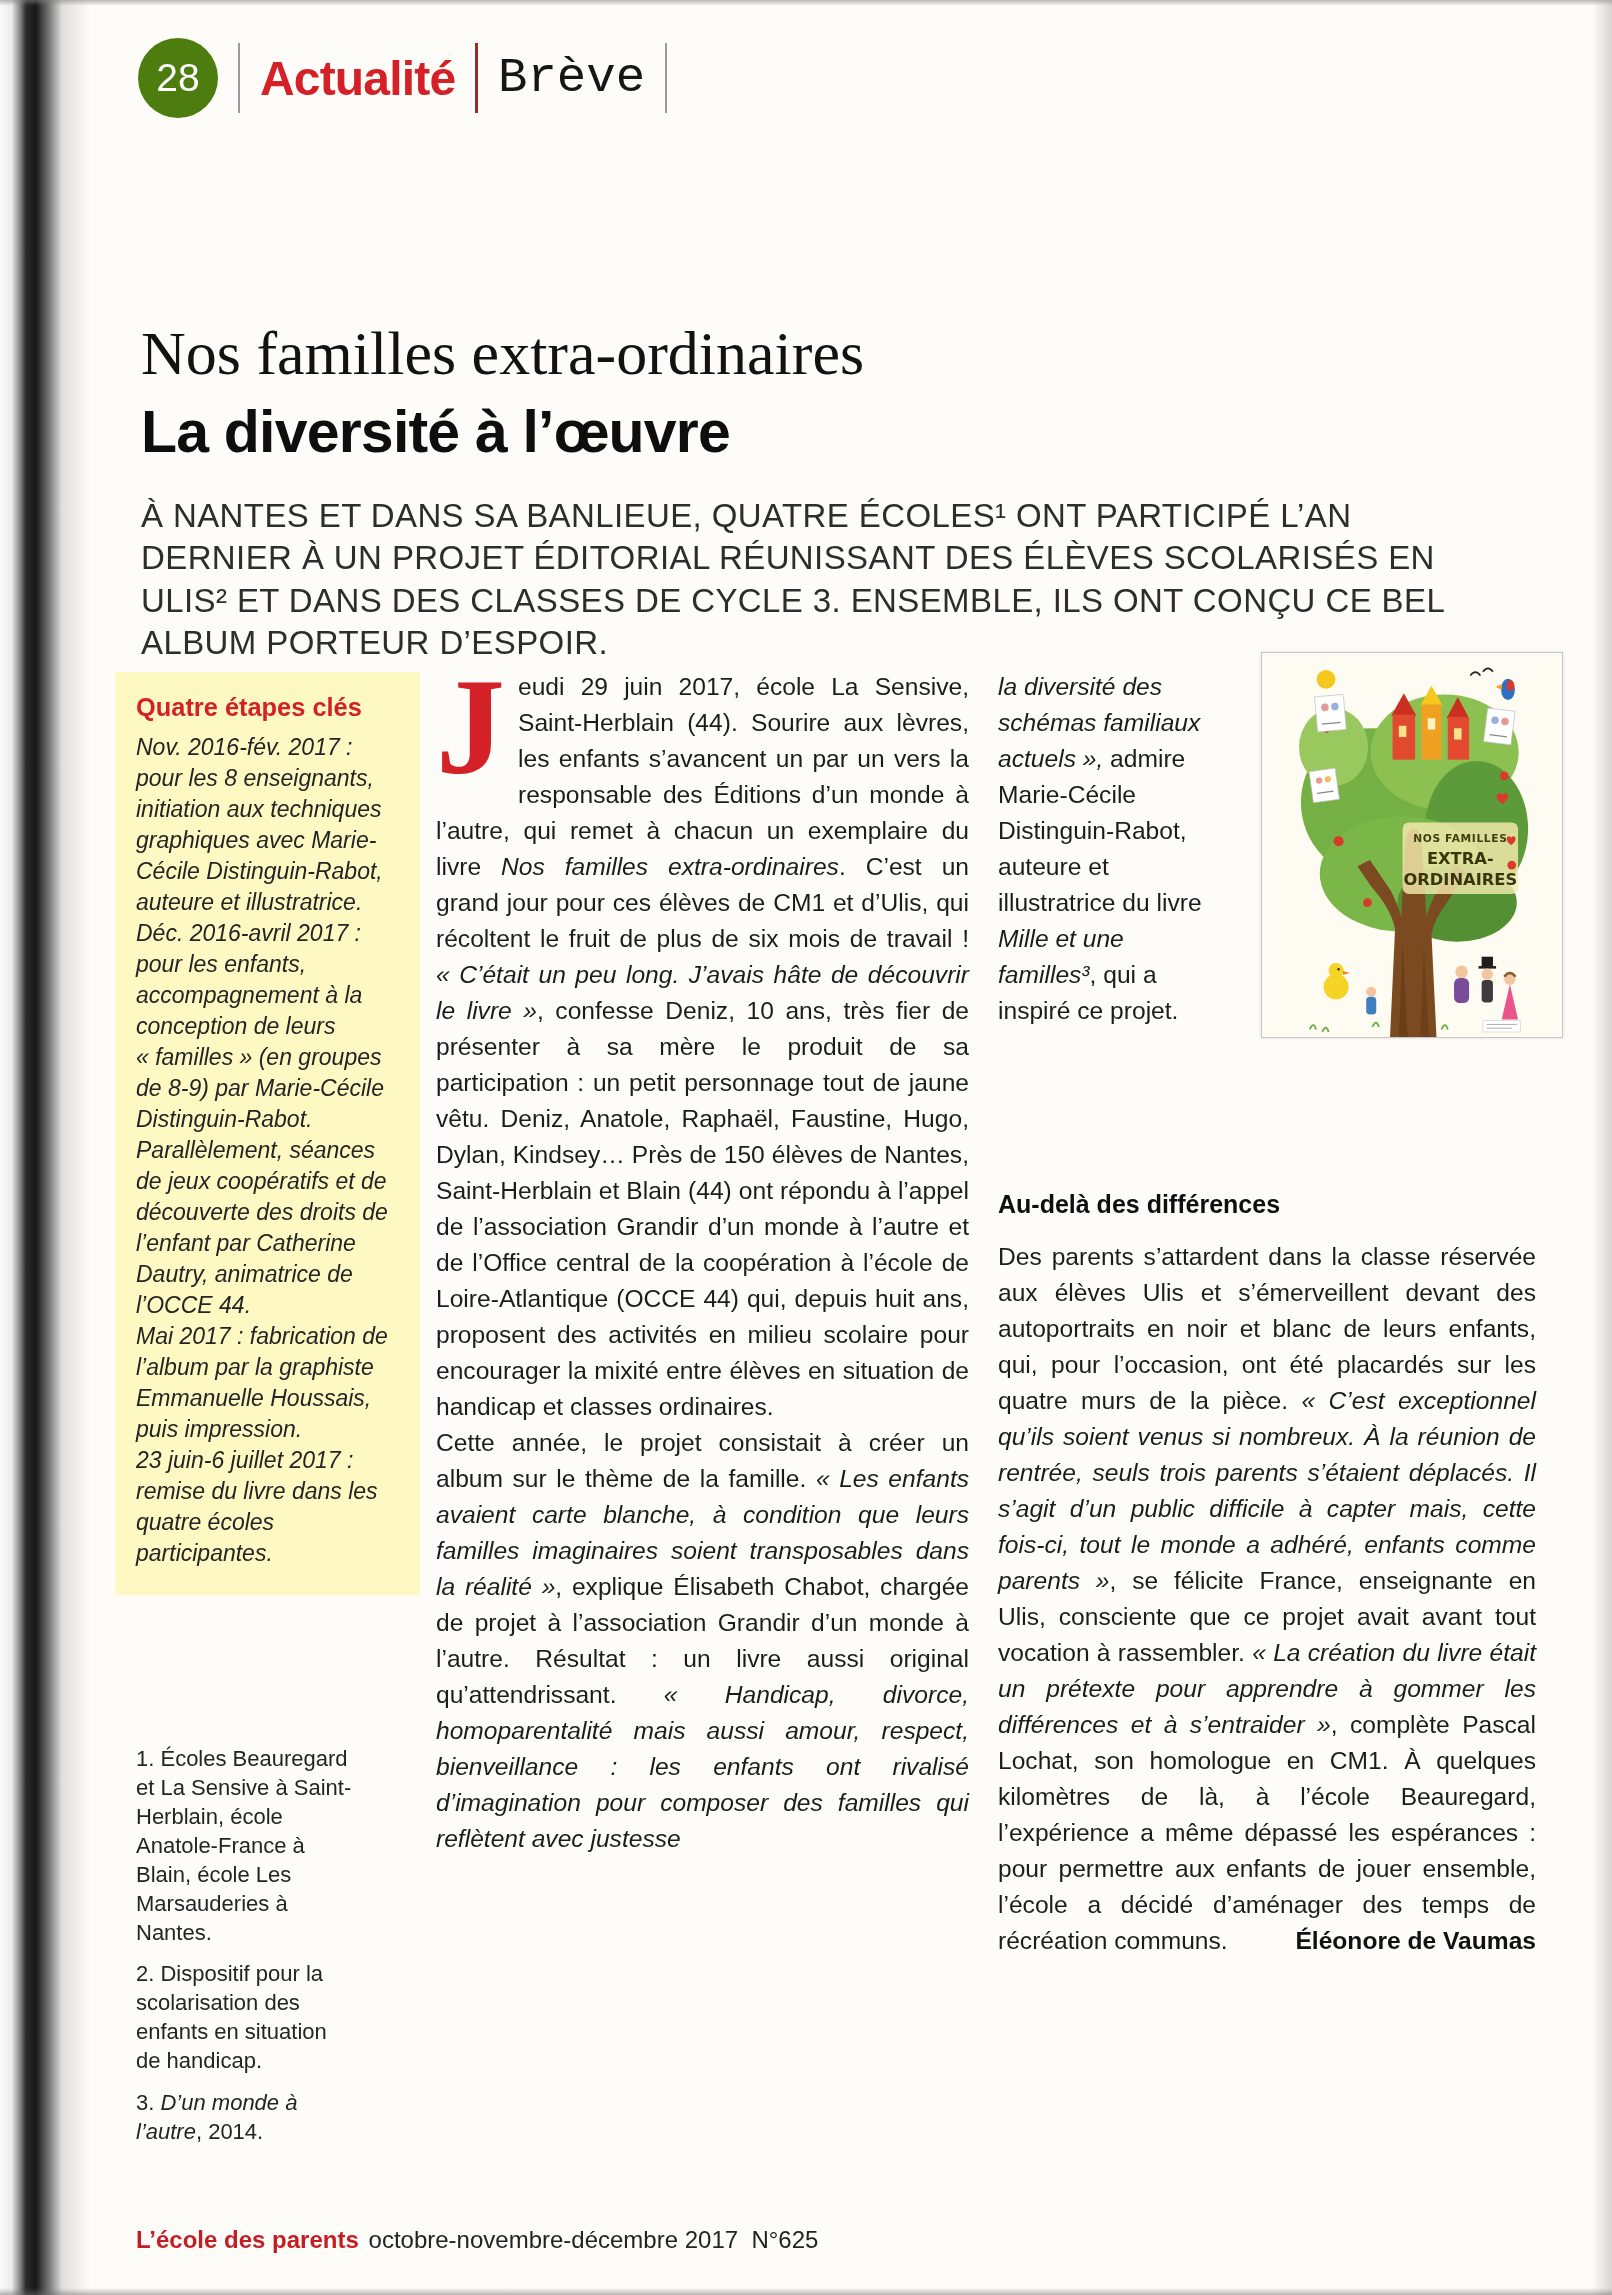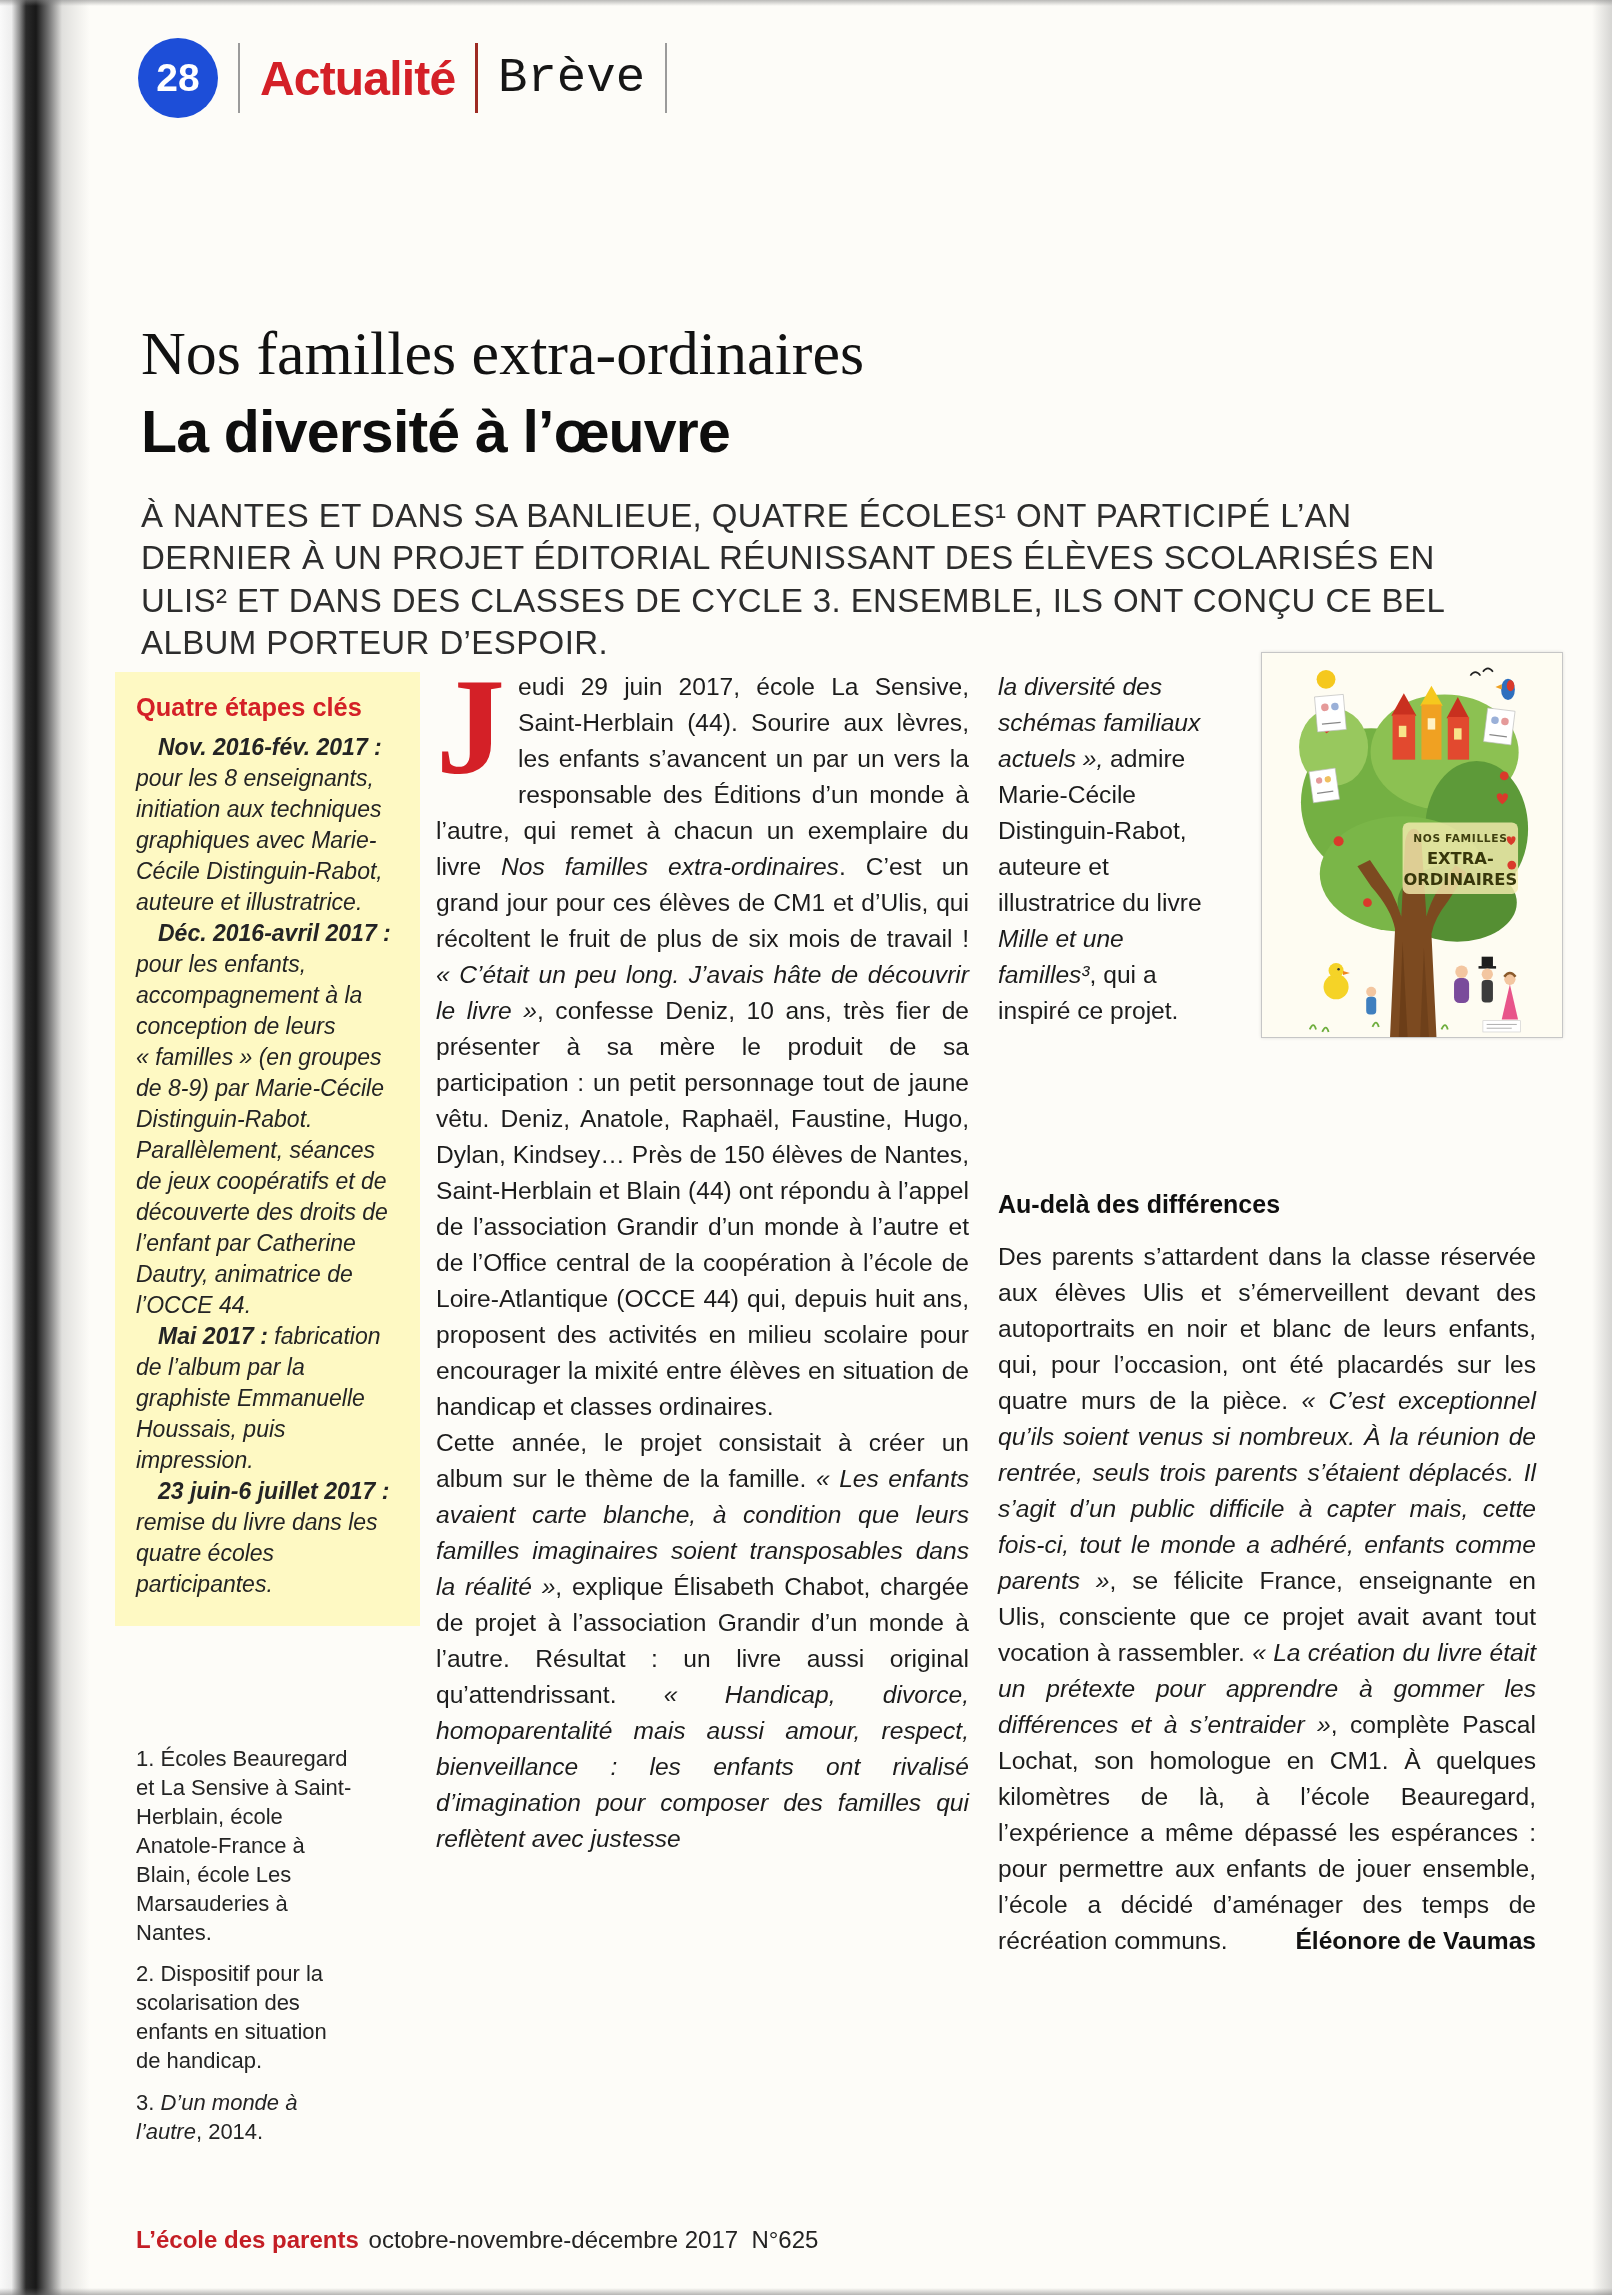--- a/index.html
+++ b/index.html
@@ -3,36 +3,36 @@
 <meta charset="utf-8">
 <style>
   * { margin:0; padding:0; box-sizing:border-box; }
   html,body { background:#e8e8e8; }
   .page {
     position:relative; width:1613px; height:2295px; margin:0 auto;
     background:#fdfcf8; overflow:hidden;
     font-family:"Liberation Sans", sans-serif; color:#1c1c1c;
   }
   .it { font-style:italic; }
-  .bd { font-weight:bold;margin-left:22px; }
+  .bd { font-weight:normal; }
 
   
   .scan-left { position:absolute; left:0; top:0; bottom:0; width:92px; z-index:8;
     background:linear-gradient(to right,#fafafa 0,#ededed 11.5px,#8a8a8a 19.7px,#2a2a2a 26px,#181818 36px,#6f6f6f 48px,rgba(170,170,170,.35) 62px,rgba(255,255,255,0) 90px); }
   .scan-top { position:absolute; left:0; top:0; right:0; height:5.7px; z-index:9;
     background:linear-gradient(to bottom,rgba(130,130,130,.55),rgba(255,255,255,0)); }
   .scan-right { position:absolute; right:0; top:0; bottom:0; width:21px; z-index:9;
     background:linear-gradient(to left,rgba(150,150,150,.4),rgba(255,255,255,0)); }
   .scan-bottom { position:absolute; left:0; bottom:0; right:0; height:7.4px; z-index:9;
     background:linear-gradient(to top,rgba(110,110,110,.5),rgba(255,255,255,0)); }
 
   
   .header { position:absolute; left:138px; top:38px; display:flex; align-items:center; gap:19.7px; }
-  .page-num { width:80px; height:80px; border-radius:50%; background:#1d4ed8; color:#fff;
-    font-size:39px; font-weight:bold; display:flex; align-items:center; justify-content:center; }
+  .page-num { width:80px; height:80px; border-radius:50%; background:#4d7c0f; color:#fff;
+    font-size:39px; font-weight:normal; display:flex; align-items:center; justify-content:center; }
   .vbar { width:2.5px; height:70px; background:#9b9b9b; }
   .vbar.red { width:3.3px; background:#9e2b23; }
   .section-label { font-size:48px; font-weight:bold; color:#d42027; letter-spacing:-0.8px; }
   .rubric-label { font-family:Liberation Mono, monospace; font-size:49px; color:#161616; }
 
   
   .title-block { position:absolute; left:141px; top:321px; width:1393px; }
   .kicker { font-family:"Liberation Serif", serif; font-weight:400; font-size:62px; color:#121212; line-height:1.05; }
   .headline { font-size:59px; font-weight:bold; color:#0e0e0e; margin-top:11.5px; letter-spacing:-0.8px; }
   .standfirst { margin-top:29.5px; font-size:33px; line-height:1.28; color:#2d2d2d; width:1365px; letter-spacing:0.4px; }

